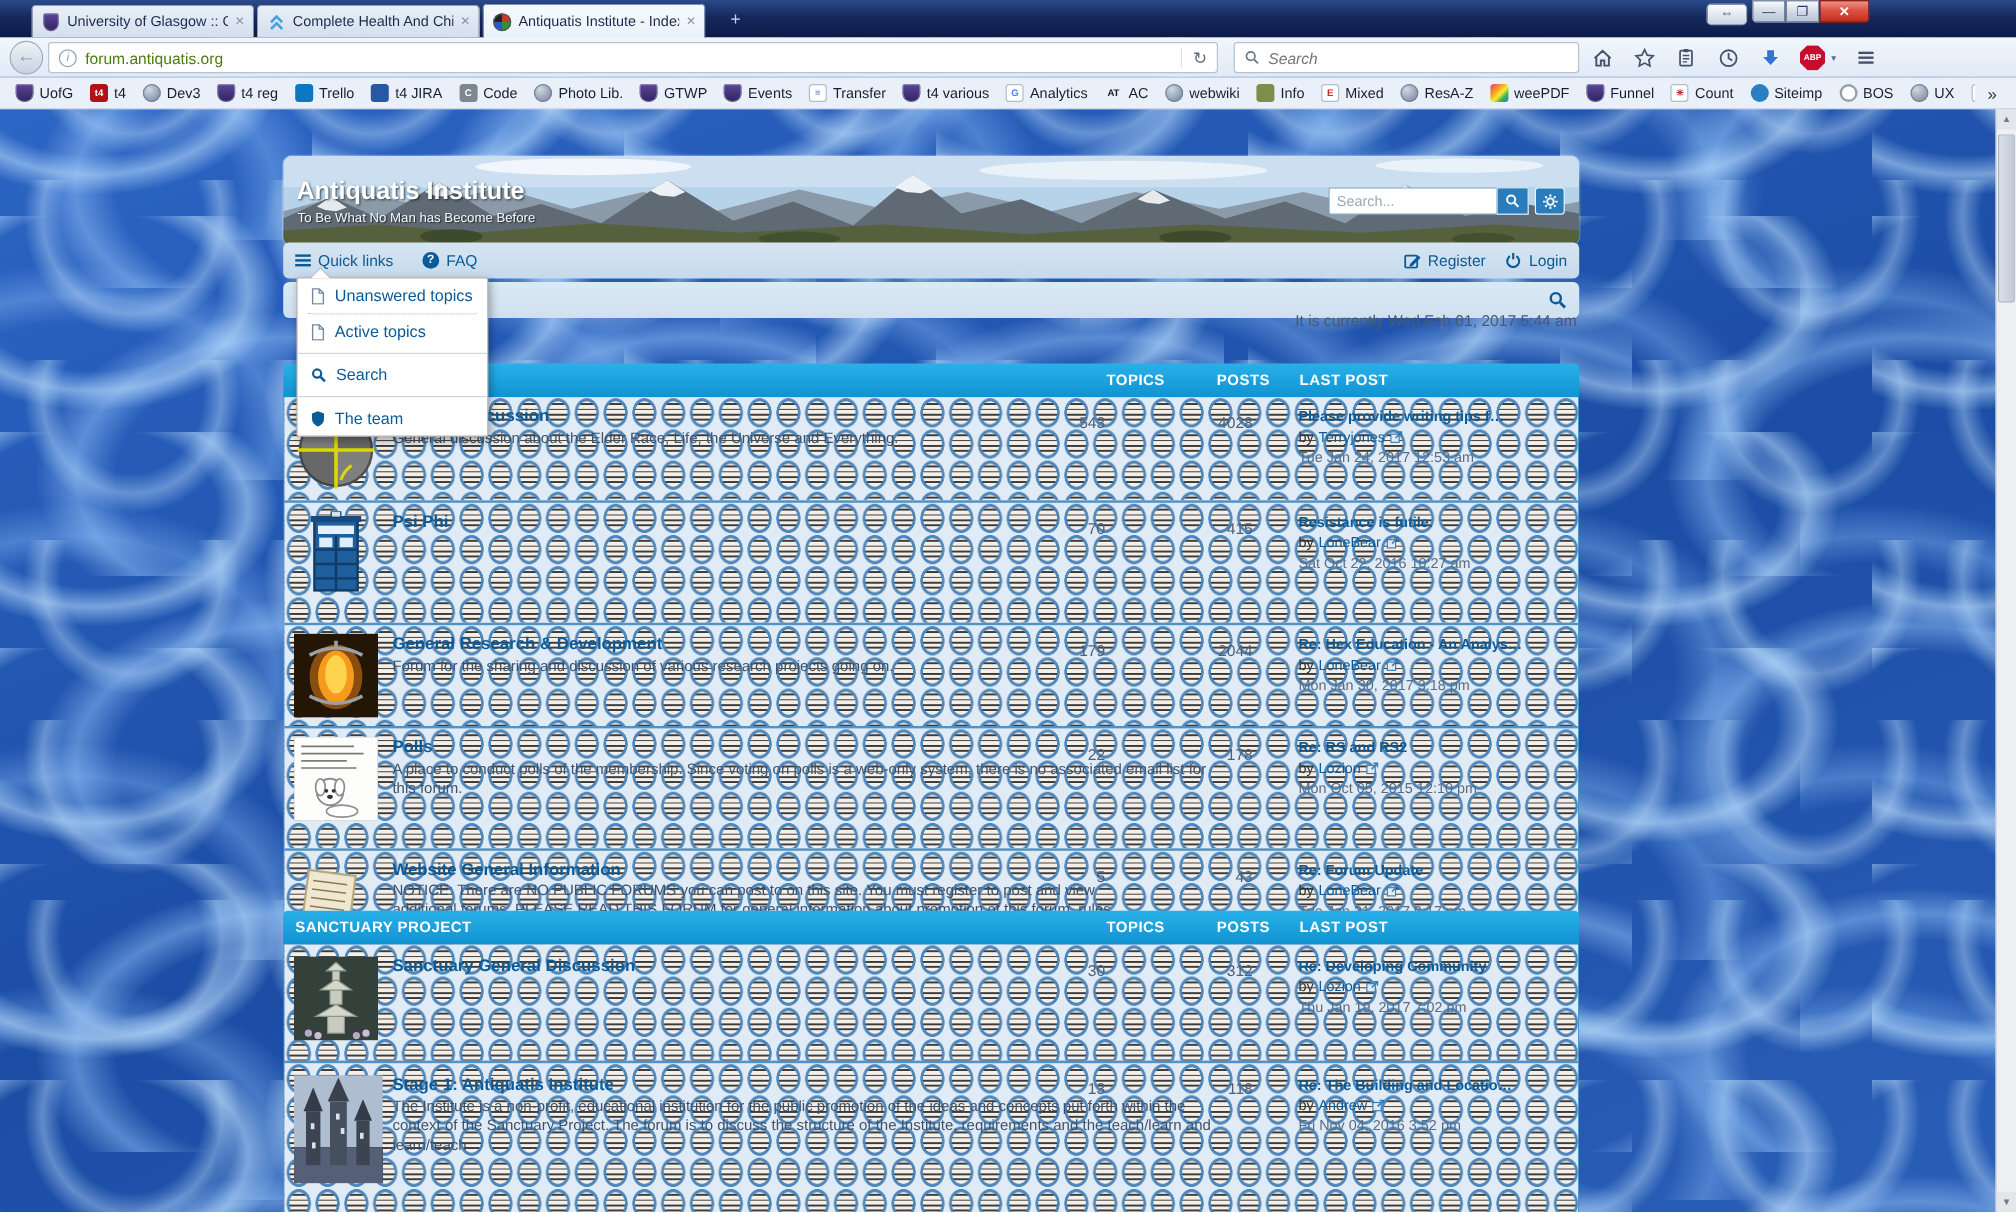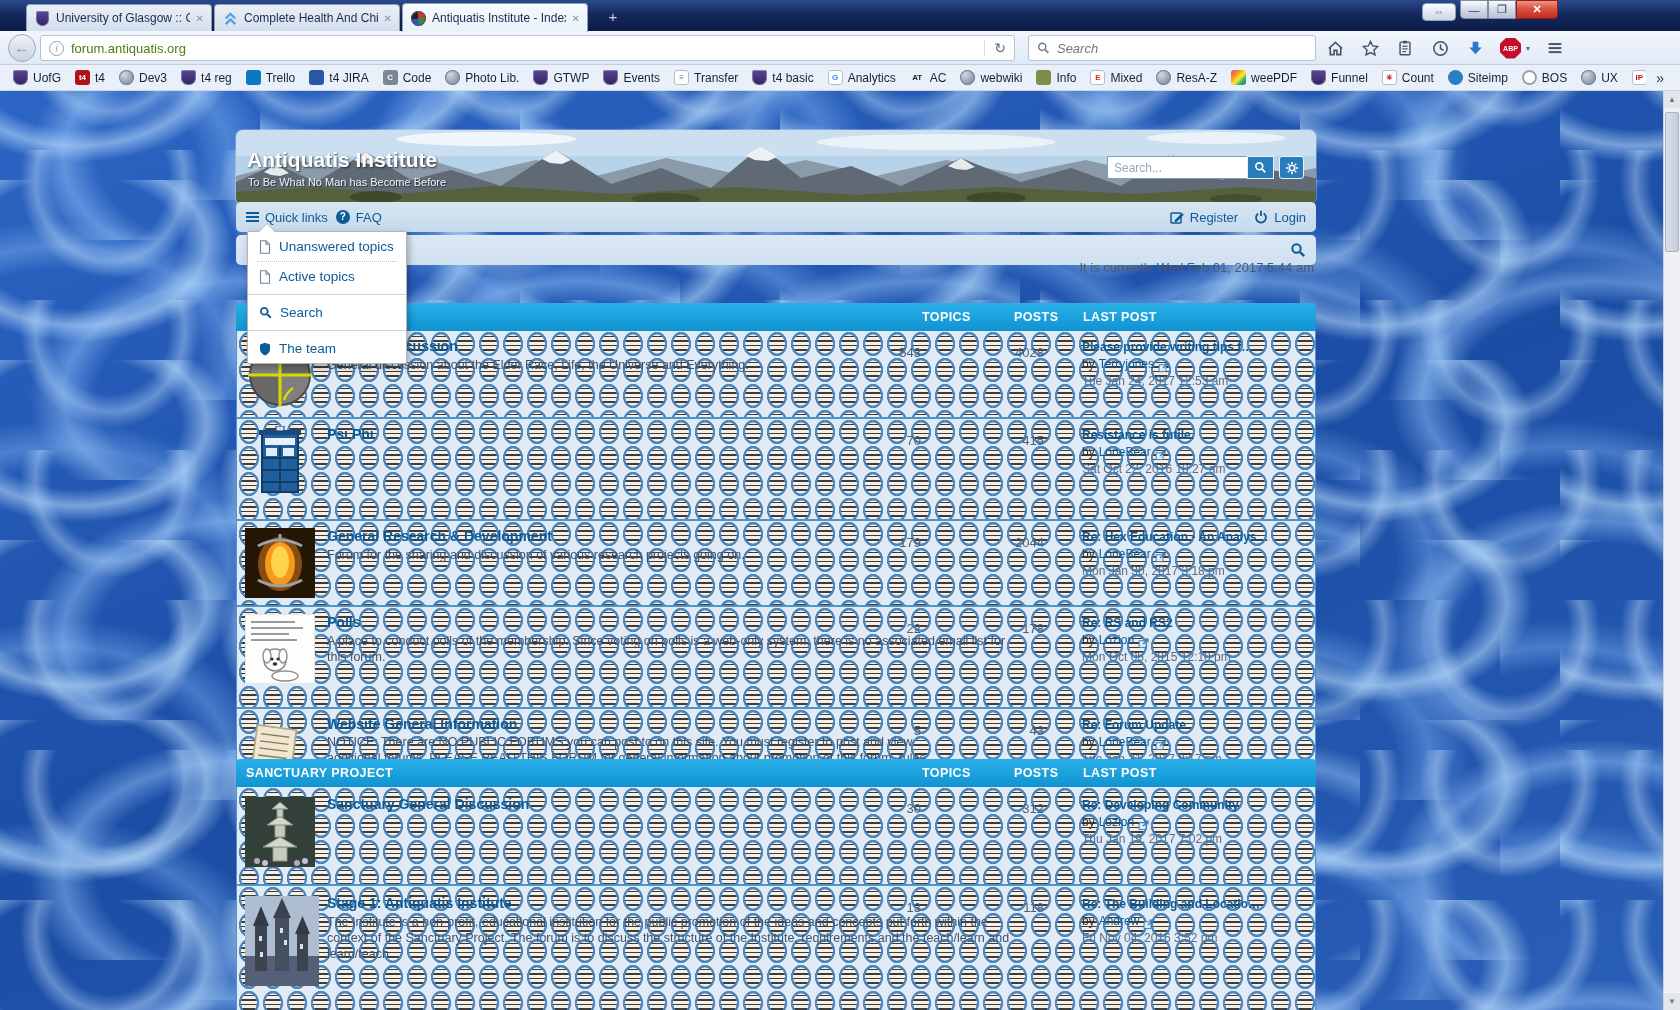--- a/index.html
+++ b/index.html
@@ -64,21 +64,21 @@
   .site-slogan{position:absolute;left:12px;top:46px;font-size:11px;color:#f2f6fa;text-shadow:1px 1px 1px rgba(0,0,0,.6)}
   .banner-search{position:absolute;right:12px;top:26px;display:flex;align-items:center}
   .banner-search input{width:140px;height:23px;border:1px solid #7aa0c0;border-right:none;border-radius:2px 0 0 2px;padding:0 6px;font-size:12px;color:#333;font-family:"Liberation Sans",sans-serif}
   .banner-search input::placeholder{color:#9aa7b5}
   .bbtn{width:27px;height:23px;background:#2a7cba;border:1px solid #e8f1f8;display:flex;align-items:center;justify-content:center}
   .bbtn.gear{margin-left:5px;border-radius:3px;width:25px}
   .pbar{position:absolute;left:0;right:0;height:30px;border-radius:5px;display:flex;align-items:center;padding:0 10px;font-size:13px;color:#0c5a96}
   .pbar1{top:85px;background:linear-gradient(#d7e5f2,#c6daec)}
   .pbar2{top:118px;background:linear-gradient(#dce9f5,#cfe0ef)}
   .pbar .grp{display:flex;align-items:center;gap:6px}
-  .pbar .left{display:flex;align-items:flex-end;gap:8px}
+  .pbar .left{display:flex;align-items:flex-end;gap:24px}
   .pbar .right{margin-left:auto;display:flex;align-items:center;gap:16px}
   .qbars{width:13px;height:10px;border-top:2px solid #0c5a96;border-bottom:2px solid #0c5a96;position:relative}
   .qbars::after{content:"";position:absolute;left:0;right:0;top:2px;height:2px;background:#0c5a96}
   .qcirc{width:14px;height:14px;border-radius:50%;background:#0c5a96;color:#fff;font-size:10px;font-weight:bold;text-align:center;line-height:14px}
   .statusline{position:absolute;right:2px;top:143px;font-size:13px;color:#4b5a6e}
   .cat-head{position:absolute;left:0;right:0;height:28px;background:linear-gradient(#29b0e8,#0f93d2);border-radius:4px 4px 0 0;color:#fff;font-size:12.5px;font-weight:bold;line-height:28px;padding-left:10px;letter-spacing:.4px}
   .cat-head .col{position:absolute;top:0}
   .col-t{left:686px}.col-p{left:778px}.col-l{left:847px}
   .cat-body{position:absolute;left:0;right:0;border:1px solid #4f93c9;border-top:none;border-radius:0 0 4px 4px;overflow:hidden}
   .frow{position:relative;
@@ -92,21 +92,21 @@
   .ficon{position:absolute;left:8px;top:7px;width:70px;height:70px}
   .h78 .ficon{width:62px;height:62px}
   .fmain{position:absolute;left:90px;top:7px;width:700px}
   .fname{font-size:14px;font-weight:bold;color:#0c5a96}
   .fdesc{font-size:12.5px;color:#3f5168;line-height:16px;margin-top:3px}
   .ftopics,.fposts{position:absolute;top:14px;text-align:right;font-size:13px;color:#4f5f73}
   .ftopics{left:614px;width:70px}
   .fposts{left:737px;width:70px}
   .flast{position:absolute;left:845px;top:8px;width:222px;font-size:12px;line-height:17px;color:#333}
   .flast-title{font-weight:bold;color:#0c5a96;white-space:nowrap;overflow:hidden;text-overflow:ellipsis}
-  .flast-by{display:flex;align-items:flex-end;gap:4px}
+  .flast-by{display:flex;align-items:center;gap:4px}
   .flast-by .usr{color:#0c5a96}
   .flast-date{color:#5b6b80}
   .dropdown{position:absolute;left:11px;top:114px;width:160px;background:#fff;border:1px solid #b5b5b5;border-radius:2px;box-shadow:2px 3px 7px rgba(0,0,0,.3);z-index:60}
   .dropdown::before{content:"";position:absolute;top:-8px;left:11px;border-left:8px solid transparent;border-right:8px solid transparent;border-bottom:8px solid #fff;filter:drop-shadow(0 -1px 0 #b5b5b5)}
   .dd-item{display:flex;align-items:center;gap:8px;padding:7px 11px;font-size:13.5px;color:#0c5a96}
   .dd-sep-dot{border-top:1px dotted #b9c6d2;margin:0 9px}
   .dd-sep{border-top:1px solid #ccd6e0;margin:3px 0}
   svg{display:block}
 </style>
 </head>
@@ -245,21 +245,21 @@
         <span class="bm">
       <span class="fav fav-shield"></span>
       <span class="bm-label">Events</span>
     </span>
         <span class="bm">
       <span class="fav fav-outline" style="color: rgb(91, 130, 168);">≡</span>
       <span class="bm-label">Transfer</span>
     </span>
         <span class="bm">
       <span class="fav fav-shield"></span>
-      <span class="bm-label">t4 basic</span>
+      <span class="bm-label">t4 various</span>
     </span>
         <span class="bm">
       <span class="fav fav-outline" style="color: rgb(66, 133, 244);">G</span>
       <span class="bm-label">Analytics</span>
     </span>
         <span class="bm">
       <span class="fav fav-square" style="background: transparent; color: rgb(27, 27, 27);">AT</span>
       <span class="bm-label">AC</span>
     </span>
         <span class="bm">

